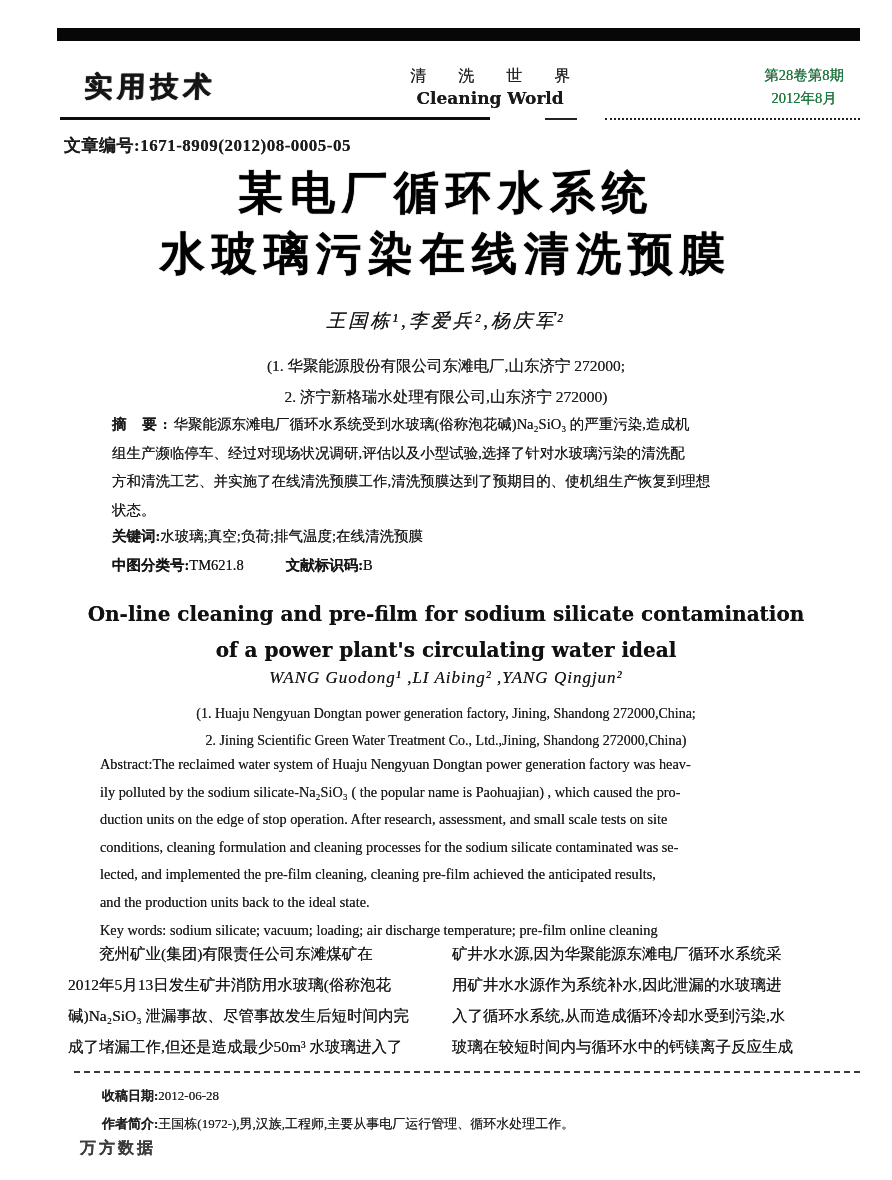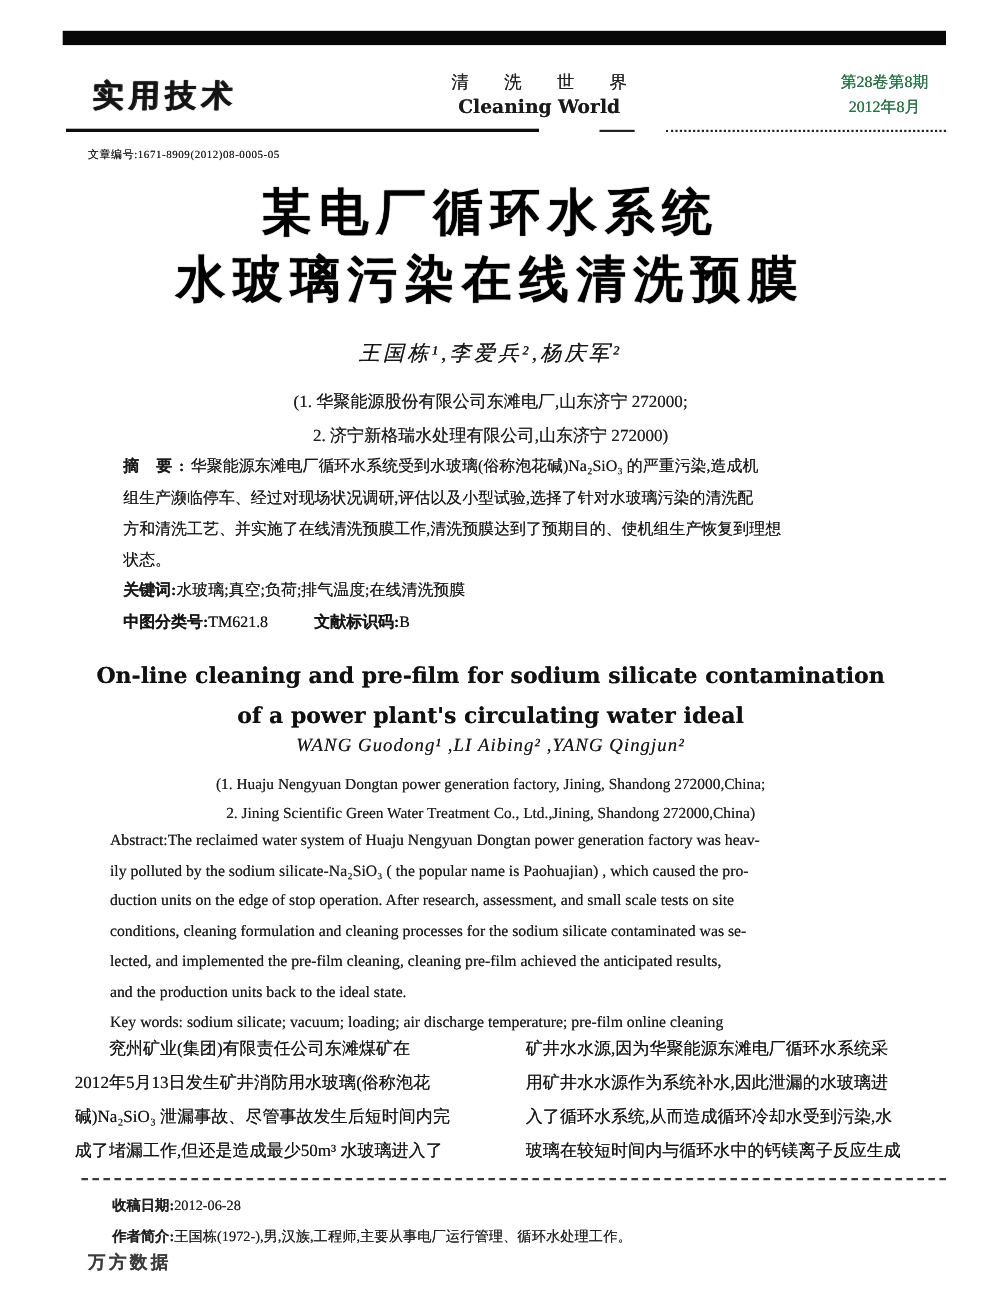--- a/index.html
+++ b/index.html
@@ -29,21 +29,21 @@
   .issue-block { text-align:center; font-size:14.5px; line-height:23px; color:#15803d; padding-right:18px; }
 
   
   .header-rule { position:absolute; top:117px; left:60px; right:32px; display:flex; align-items:center; }
   .rule-solid { width:430px; height:3px; background:#0d0d0d; }
   .rule-gap { width:55px; }
   .rule-dash-short { width:32px; border-top:2px solid #222; }
   .rule-gap2 { width:28px; }
   .rule-dotted { flex:1; border-top:2px dotted #222; }
 
-  .article-id { position:absolute; top:134px; left:80px; font-size:10px; font-weight:normal; letter-spacing:0.5px; }
+  .article-id { position:absolute; top:134px; left:64px; font-size:17px; font-weight:bold; letter-spacing:0.5px; }
 
   .title-cn { position:absolute; top:162px; left:0; right:0; text-align:center;
               font-family:"DejaVu Sans","Liberation Sans",sans-serif;
               font-weight:900; font-size:45px; letter-spacing:7px; color:#000;
               line-height:61px; text-shadow:0 0 1px #000; }
 
   .authors-cn { position:absolute; top:308px; left:0; right:0; text-align:center;
                 font-size:19px; letter-spacing:3px; font-style:italic; color:#161616; }
 
   .affils-cn { position:absolute; top:350px; left:0; right:0; text-align:center;
@@ -66,21 +66,21 @@
   .authors-en { position:absolute; top:668px; left:0; right:0; text-align:center;
                 font-style:italic; font-size:17px; letter-spacing:1px; color:#181818; }
 
   .affils-en { position:absolute; top:700px; left:0; right:0; text-align:center;
                font-size:14px; line-height:27px; color:#202020; }
 
   .abstract-en { position:absolute; top:751px; left:100px; width:698px;
                  font-size:14.3px; line-height:27.6px; color:#1c1c1c; }
   .abstract-en .lbl, .kw-en .lbl { font-weight:normal; }
 
-  .body-cols { position:absolute; top:938px; left:68px; width:794px; display:flex; gap:26px;
+  .body-cols { position:absolute; top:938px; left:68px; width:794px; display:flex; 
                font-size:15.5px; line-height:31px; color:#161616; }
   .col { width:384px; }
   .col .indent { text-indent:2em; }
 
   .footer-rule { position:absolute; top:1071px; left:74px; width:786px; border-top:2px dashed #3a3a3a; }
 
   .footer { position:absolute; top:1082px; left:74px; right:40px; font-size:13px; line-height:28px; color:#222; }
   .footer .line { padding-left:28px; }
   .footer .lbl { font-weight:bold;margin-top:44px; }
 

